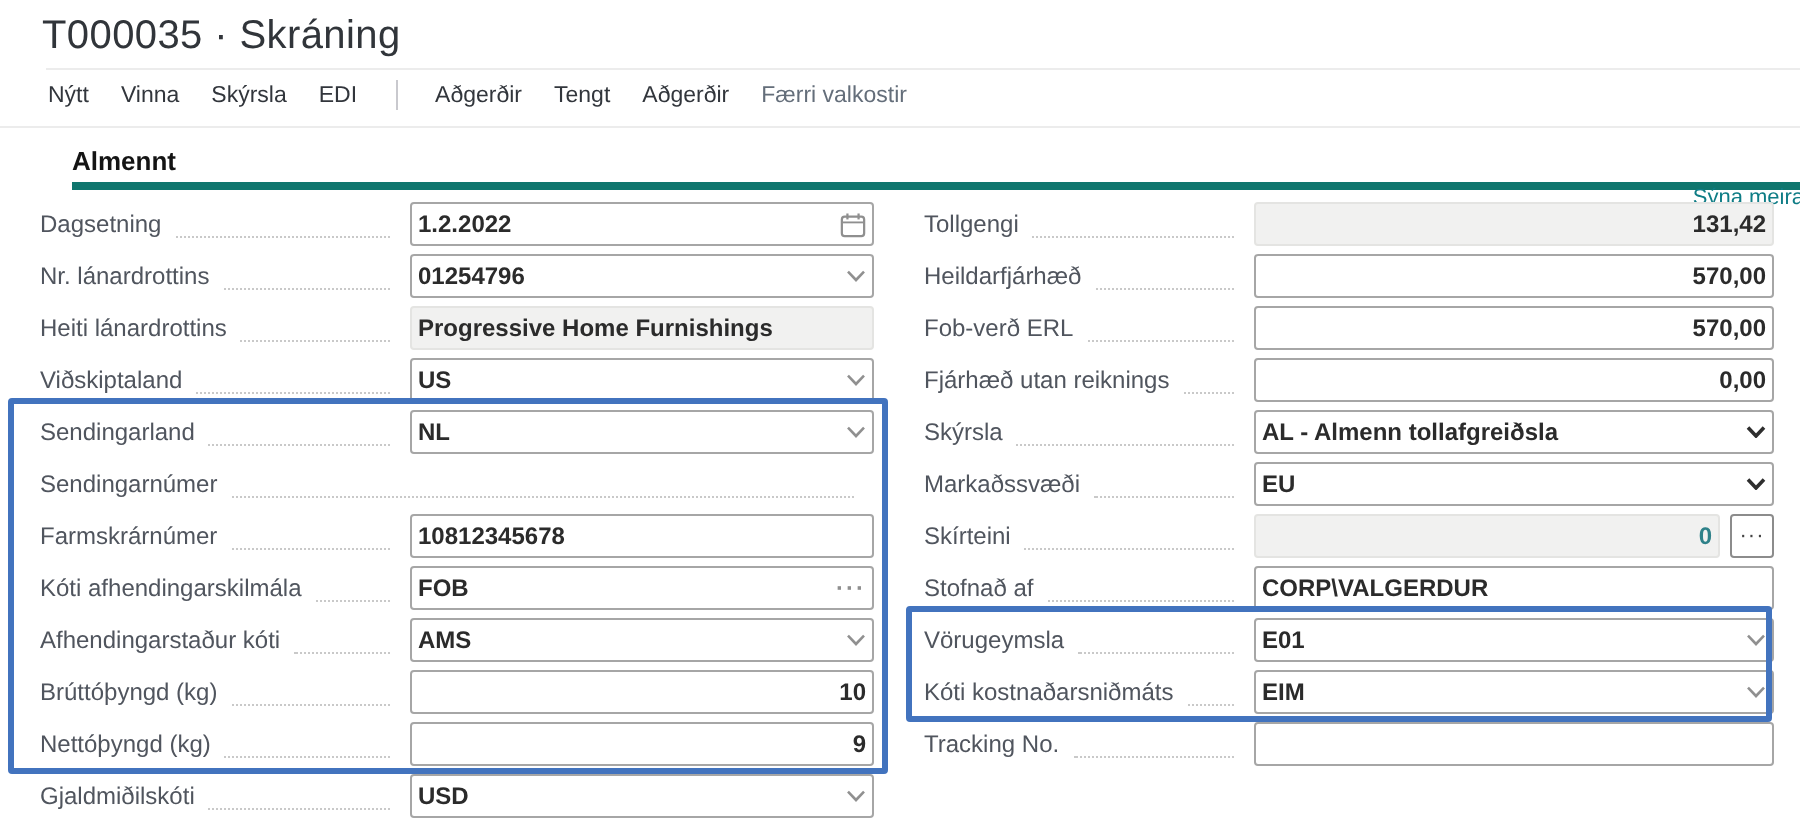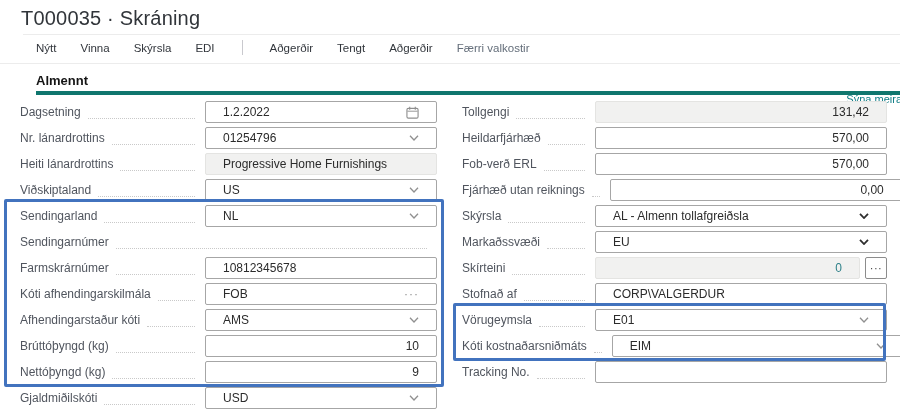--- a/index.html
+++ b/index.html
@@ -2,39 +2,39 @@
 <html><head>
 <meta charset="utf-8">
 <style>
   html,body{margin:0;padding:0;background:#fff;}
   .screen{position:relative;width:900px;height:416px;background:#fff;overflow:hidden;
           font-family:"Liberation Sans","DejaVu Sans",sans-serif;color:#333;}
   .title{position:absolute;top:7px;left:21px;font-size:20px;color:#31353a;letter-spacing:.2px;}
   .hline{position:absolute;height:1px;background:#ececec;}
   .line-top{top:34px;left:23px;width:877px;}
   .line-menu{top:63px;left:0;width:900px;}
-  .menubar{position:absolute;top:40px;left:36px;right:0;display:flex;align-items:center;gap:24px;
+  .menubar{position:absolute;top:40px;left:24px;right:0;display:flex;align-items:center;gap:16px;
            font-size:11.5px;color:#32363c;}
   .menubar .mi{cursor:pointer;white-space:nowrap;}
   .menubar .sep{width:1px;height:15px;background:#c9c9ce;margin:0 3px;}
   .menubar .more{color:#646e7a;}
   .section-header{position:absolute;top:70px;left:36px;width:866px;height:21px;display:flex;
                   justify-content:space-between;align-items:center;border-bottom:4px solid #0f766e;}
   .section-title{font-size:13px;font-weight:bold;color:#141414;}
   .show-more{font-size:11px;color:#0e7c85;cursor:pointer;margin-top:36px;}
   .fields{position:absolute;top:101px;left:0;width:900px;display:flex;}
   .col{width:450px;box-sizing:border-box;padding:0 13px 0 20px;}
   .col.right{padding-left:12px;}
   .row{display:flex;align-items:center;height:22px;margin-bottom:4px;}
   .lab{font-size:12px;color:#50555e;white-space:nowrap;flex:none;}
   .lead{flex:1;height:13px;border-bottom:1px dotted #c9c9c9;margin:0 10px 0 7px;min-width:8px;}
   .ctrlwrap{flex:none;width:232px;display:flex;align-items:center;}
-  .col.right .ctrlwrap{width:292px;}
+  .col.right .ctrlwrap{width:260px;}
   .ctrl{flex:1;height:22px;box-sizing:border-box;border:1px solid #a6a6a6;border-radius:2px;background:#fff;
-        display:flex;align-items:center;padding:0 17px;font-size:12px;color:#2b2b2b;min-width:0;}
+        display:flex;align-items:center;padding:0 3px;font-size:12px;color:#2b2b2b;min-width:0;font-weight:bold;}
   .ctrl.dis{background:#f1f1f0;border-color:#e4e4e2;}
   .ctrl .val{flex:1;white-space:nowrap;overflow:hidden;}
   .ctrl .val.num{text-align:right;}
   .ctrl .val.teal{color:#2e8189;}
   .icon{flex:none;margin-left:6px;display:flex;align-items:center;}
   .ell{flex:none;color:#8f8f8f;font-size:12px;letter-spacing:1px;margin-left:6px;cursor:pointer;}
   .abtn{flex:none;width:22px;height:22px;margin-left:5px;border:1px solid #8c8c8c;border-radius:2px;
         background:#fff;display:flex;align-items:center;justify-content:center;color:#444;font-size:11px;
         letter-spacing:.5px;cursor:pointer;box-sizing:border-box;}
   .hl{position:absolute;border:3px solid #4273be;border-radius:2px;pointer-events:none;box-sizing:border-box;}

